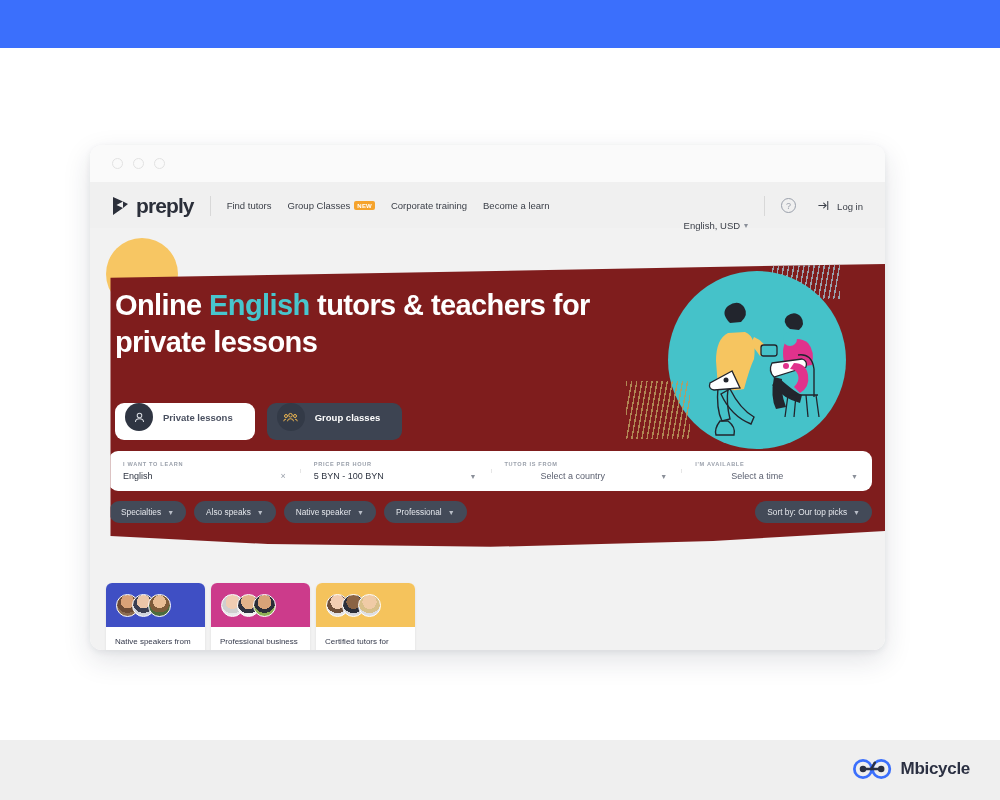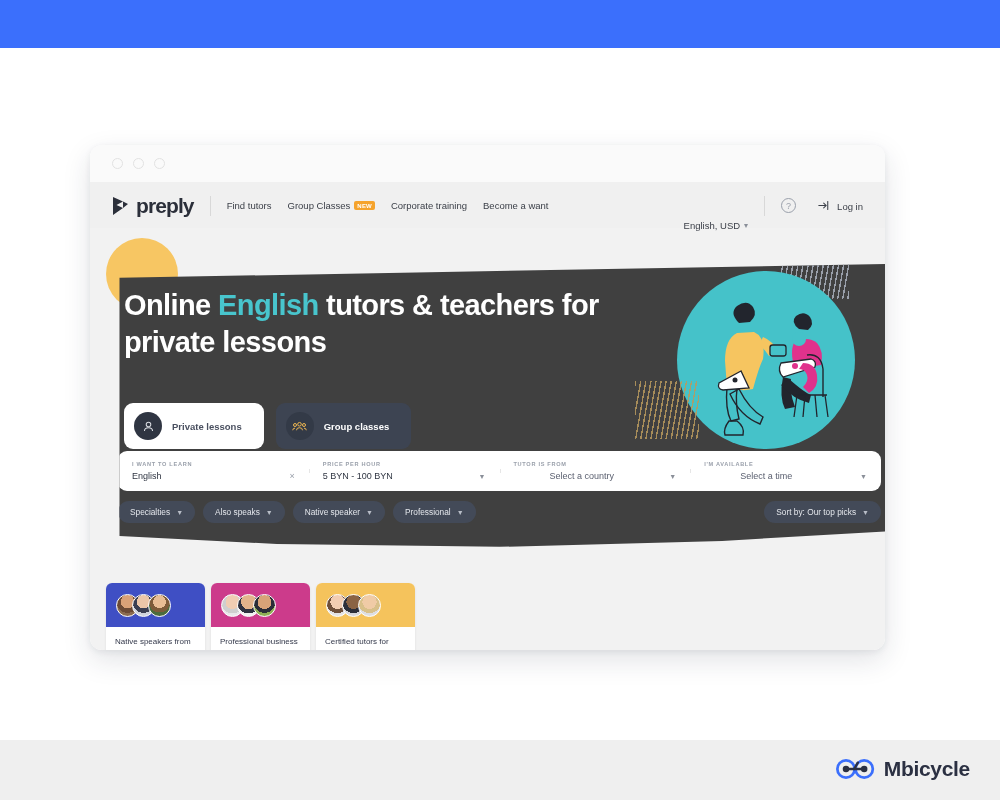--- a/index.html
+++ b/index.html
@@ -19,21 +19,21 @@
   
   .bottom-band {
     position:absolute; left:0; top:740px; width:1000px; height:60px;
     background:#efefef;
   }
   .brand {
     position:absolute; right:30px; top:757px;
     display:flex; align-items:center; gap:8px;
   }
   .brand-text {
-    font-size:21px; font-weight:bold; color:#2b3042; letter-spacing:-0.3px;
+    font-size:17px; font-weight:bold; color:#2b3042; letter-spacing:-0.3px;
   }
 
   
   .browser {
     position:absolute; left:90px; top:145px; width:795px; height:505px;
     background:#ffffff;
     border-radius:12px;
     box-shadow: 0 10px 28px rgba(30,36,60,0.13), 0 2px 6px rgba(30,36,60,0.07);
     overflow:hidden;
   }
@@ -86,22 +86,22 @@
   .login-text { font-size:9.5px; color:#3c4049; }
 
   
   .yellow-circle {
     position:absolute; left:16px; top:55px; width:72px; height:72px;
     border-radius:50%; background:#f7c663; z-index:1;
   }
 
   
   .hero {
-    position:absolute; left:12px; top:80px; width:100%; height:285px;
-    background:#404040;
+    position:absolute; left:3px; top:80px; width:100%; height:285px;
+    background:#7f1d1d;
     z-index:3;
     clip-path: polygon(2.2% 5.2%, 100% 0.3%, 100% 94%, 78% 97.5%, 50% 99.6%, 22% 98.6%, 2.2% 95.8%);
     overflow:hidden;
   }
   .hero-inner { position:relative; width:100%; height:100%; }
 
   .teal-circle {
     position:absolute; right:42px; top:8px; width:178px; height:178px;
     border-radius:50%; background:#45c2c9;
   }
@@ -124,21 +124,21 @@
   .sub {
     margin-top:10px; font-size:8.3px; color:#cfd3da; line-height:1.4;
     max-width:470px; white-space:nowrap; overflow:hidden;
   }
   .readmore { color:#9aa0ab; }
 
   
   .tabs { position:absolute; left:22px; top:140px; display:flex; gap:12px; }
   .tab {
     display:flex; align-items:center; gap:10px;
-    padding:9px 22px 9px 10px; border-radius:9px;
+    padding:0 22px 9px 10px; border-radius:9px;
   }
   .tab.active { background:#ffffff; }
   .tab.inactive { background:#3d4452; }
   .tab-ic {
     width:28px; height:28px; border-radius:50%;
     display:flex; align-items:center; justify-content:center;
   }
   .tab.active .tab-ic { background:#2f3542; }
   .tab.inactive .tab-ic { background:#333a47; }
   .tab-label { font-size:9.5px; font-weight:bold; }
@@ -231,21 +231,21 @@
             <span>Find tutors</span>
           </span>
           <span class="nav-link">
             <span>Group Classes</span>
             <span class="new-badge">NEW</span>
           </span>
           <span class="nav-link">
             <span>Corporate training</span>
           </span>
           <span class="nav-link">
-            <span>Become a want</span>
+            <span>Become a learn</span>
           </span>
         </div>
 
         <div class="nav-right">
           <span class="lang">
             <span>English, USD</span>
             <span class="caret">▾</span>
           </span>
           <span class="nav-sep2"></span>
           <span class="help-ic">?</span>

